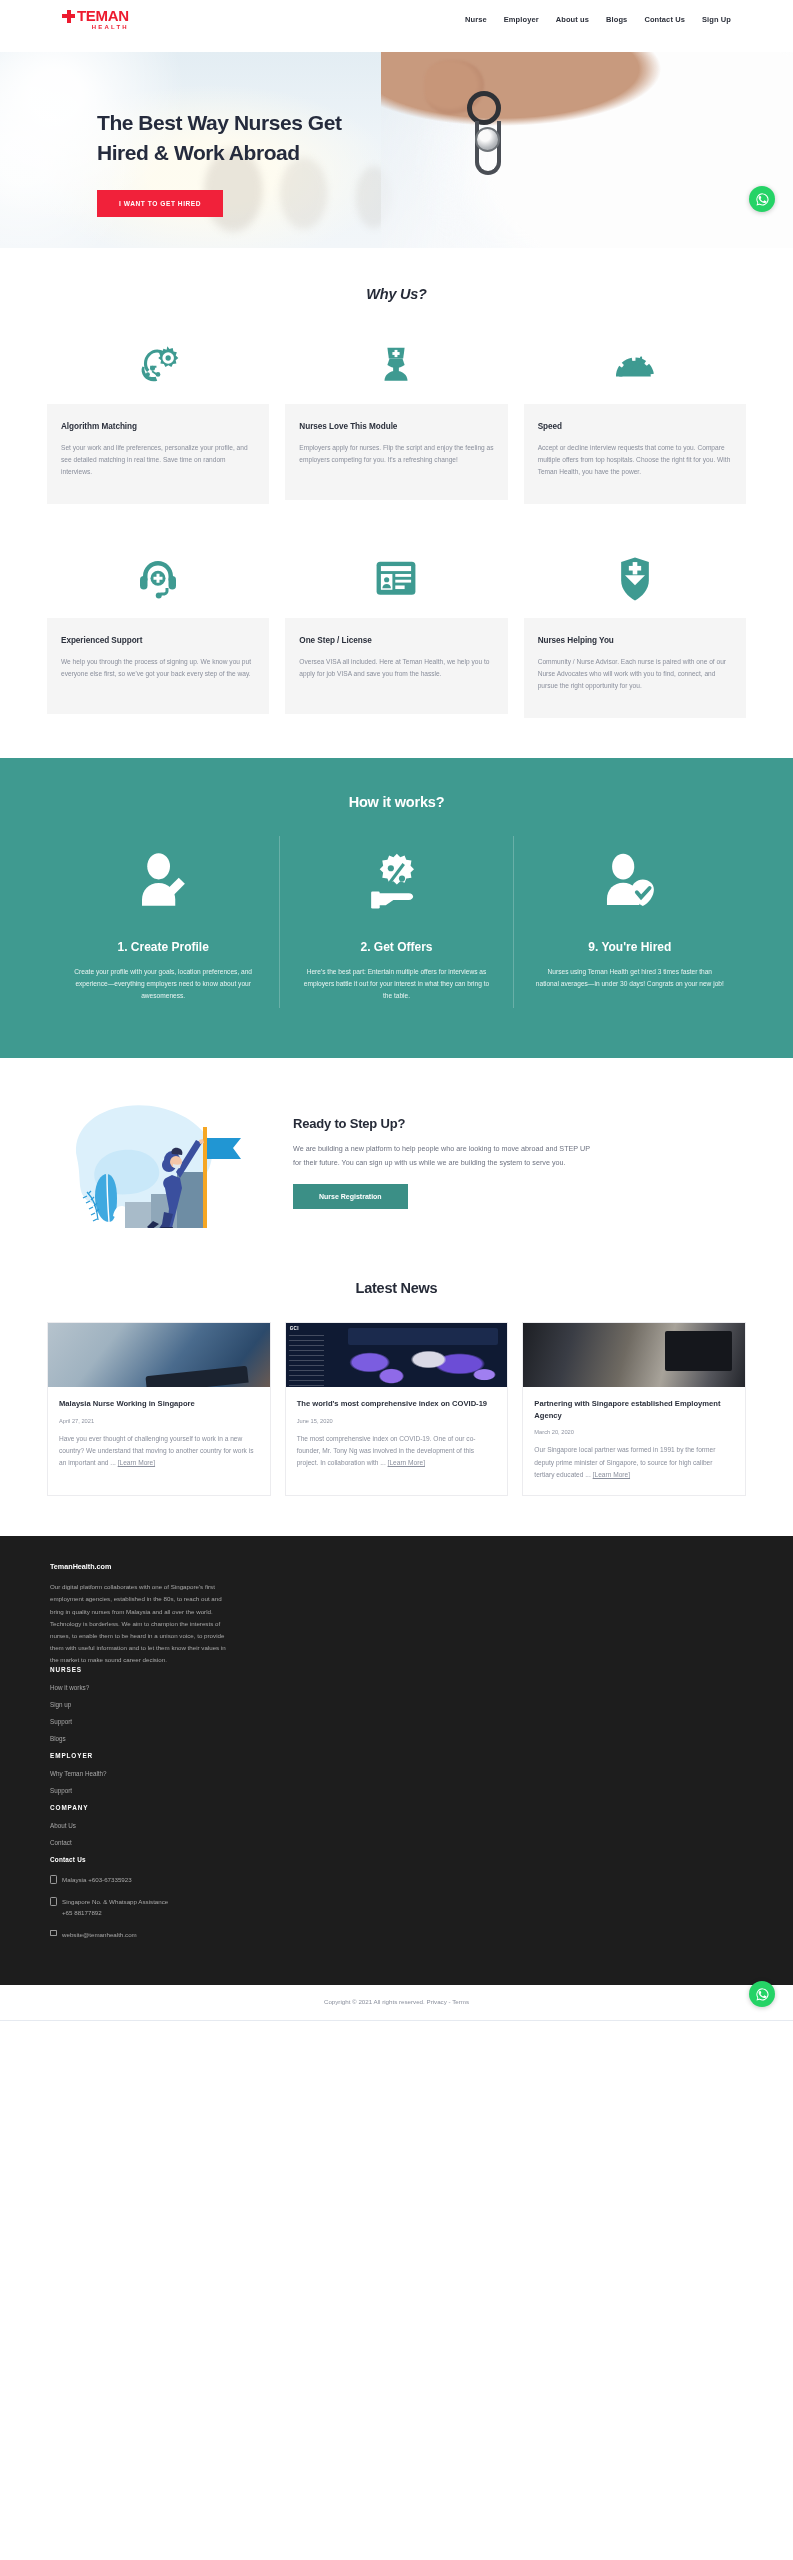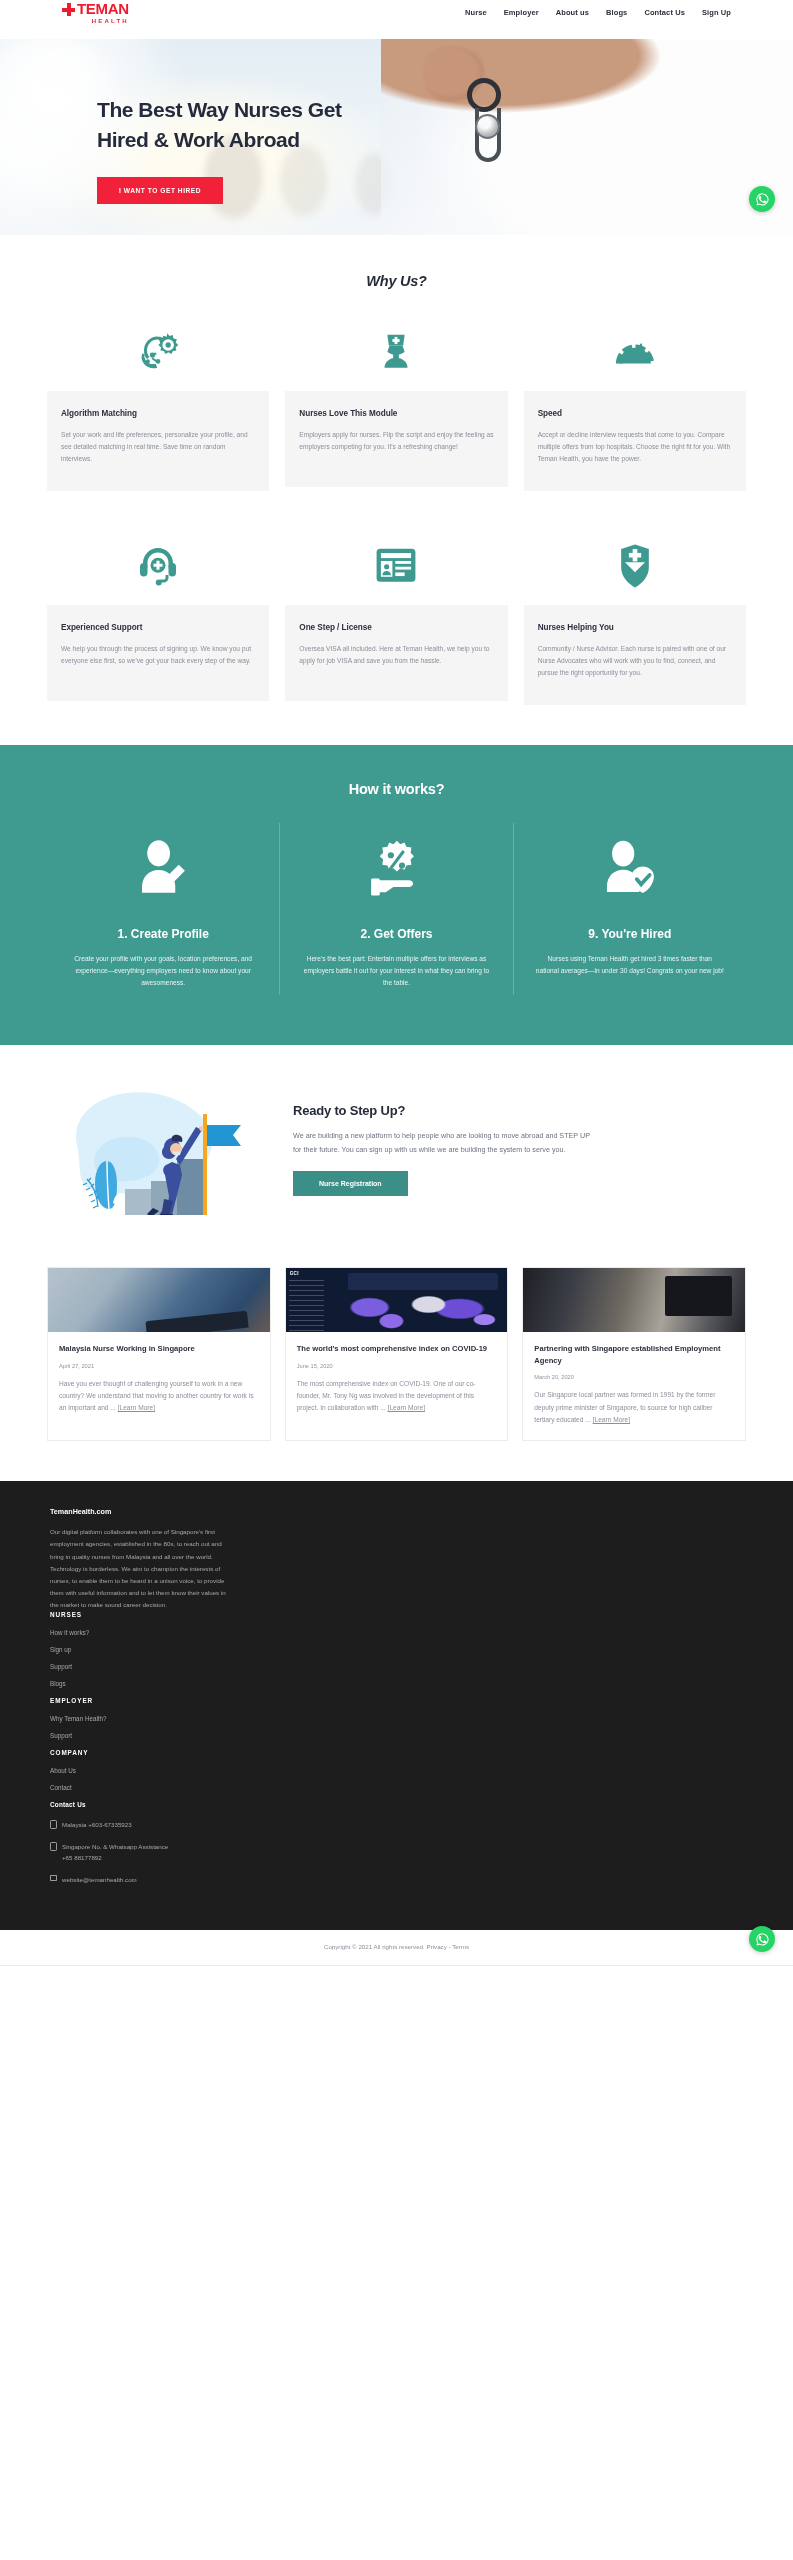--- a/index.html
+++ b/index.html
@@ -6,21 +6,21 @@
   html, body {
     width: 793px;
     background: #fff;
     font-family: "Liberation Sans", sans-serif;
     color: #2b2f3a;
   }
   body { width: 793px; overflow-x: hidden; }
 
   
   .site-header {
-    height: 39px;
+    height: 52px;
     background: #ffffff;
     display: flex;
     align-items: center;
     padding: 0 62px 14px 62px;
     position: relative;
     z-index: 20;
     border-radius: 12px;
   }
   .logo { display: flex; align-items: flex-start; gap: 2px; }
   .logo-cross {
@@ -552,20 +552,21 @@
       </svg>
     </div>
     <div class="ready-text">
       <div class="ready-h">Ready to Step Up?</div>
       <div class="ready-p">We are building a new platform to help people who are looking to move abroad and STEP UP for their future. You can sign up with us while we are building the system to serve you.</div>
       <button class="ready-btn">Nurse Registration</button>
     </div>
   </section>
 
   <section class="news">
+    <h2 class="section-title news-title">Latest News</h2>
     <div class="news-row">
 
       <article class="ncard">
         <div class="ncard-img img-nurse"></div>
         <div class="ncard-body">
           <div class="ncard-h">Malaysia Nurse Working in Singapore</div>
           <div class="ncard-date">April 27, 2021</div>
           <div class="ncard-p"><span>Have you ever thought of challenging yourself to work in a new country? We understand that moving to another country for work is an important and ...</span> <a class="learn-more" href="#">[Learn More]</a></div>
         </div>
       </article>

